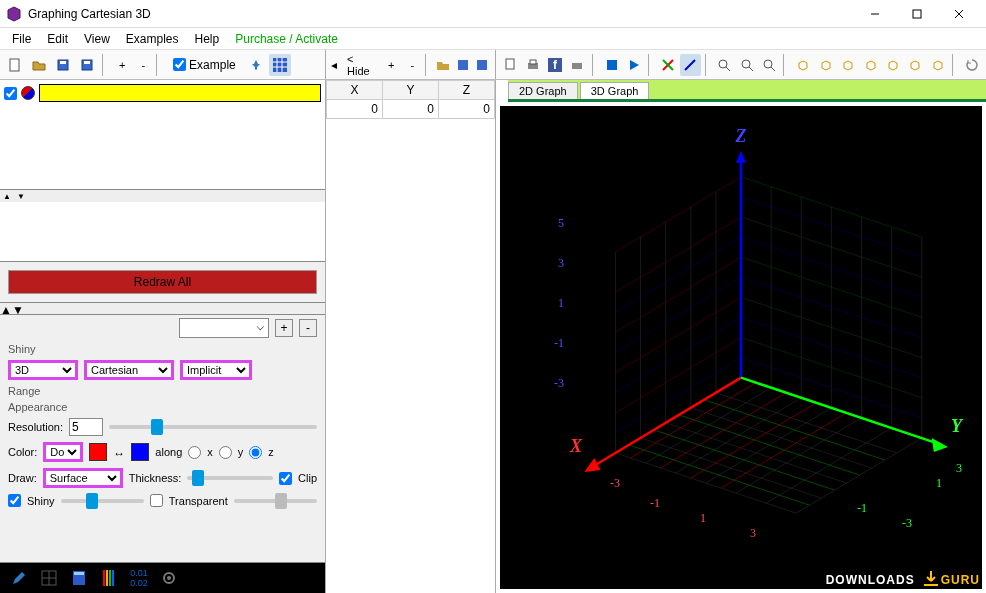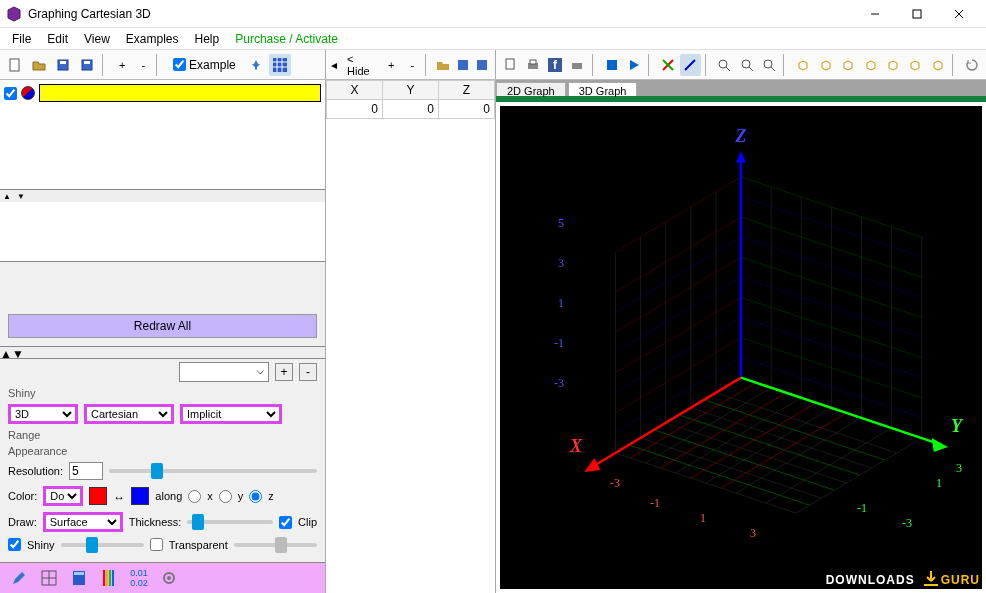--- a/index.html
+++ b/index.html
@@ -36,44 +36,44 @@
 
 .expr-area { background:#fff; padding:4px; height:110px; border-bottom:1px solid #888;}
 .expr-row { display:flex; align-items:center; gap:4px;}
 .expr-row input[type=checkbox]{}
 .color-dot { width:14px; height:14px; border-radius:50%; background:linear-gradient(135deg,#d00 50%,#00d 50%); border:1px solid #333;}
 .expr-input { flex:1; height:18px; background:#ffff00; border:1px solid #000; padding:0 2px;}
 .updown { height:12px; background:#eee; display:flex;}
 .updown .arr { width:14px; height:12px; display:flex; align-items:center; justify-content:center; font-size:8px; cursor:pointer;}
 .blank-strip { height:60px; background:#fff; border-bottom:1px solid #888;}
 .redraw-row { padding:8px; border-bottom:1px solid #888;}
-.redraw-btn { width:100%; height:24px; background:#c4b5fd; border:1px solid #999; cursor:pointer;margin-top:44px;}
+.redraw-btn { width:100%; height:24px; background:#b91c1c; border:1px solid #999; cursor:pointer;}
 .updown2 { height:12px; background:#eee; display:flex; border-bottom:1px solid #888;}
 
 .ctrl-row { padding:3px 8px; display:flex; align-items:center; gap:6px;}
 .combo { height:20px; border:1px solid #888; background:#fff; padding:0 18px 0 4px; position:relative; cursor:pointer; min-width:50px;}
 .combo::after { content:"⌵"; position:absolute; right:4px; top:2px; font-size:10px;}
 .smallbtn { width:18px; height:18px; border:1px solid #888; background:#eee; display:flex; align-items:center; justify-content:center; cursor:pointer; font-size:12px;}
 .section-lbl { padding:2px 8px; color:#555; font-size:11px;}
 .chk-row { padding:2px 8px; display:flex; align-items:center; gap:4px;}
 .slider { flex:1; height:4px; background:#ccc; position:relative; border-radius:2px;}
 .slider .thumb { position:absolute; top:-6px; width:12px; height:16px; background:#0099e0; border-radius:2px;}
 .color-sq { width:18px; height:18px; border:1px solid #333;}
 .radio-g { display:flex; gap:6px; align-items:center;}
 
-.bottom-icons { margin-top:auto; padding:4px 8px; display:flex; gap:8px; border-top:1px solid #888; background:#f0abfc;}
+.bottom-icons { margin-top:auto; padding:4px 8px; display:flex; gap:8px; border-top:1px solid #888; background:#000000;}
 .bottom-icons .bi { width:22px; height:22px; display:flex; align-items:center; justify-content:center; cursor:pointer;}
 
 
 .dtable { width:100%; border-collapse:collapse; font-size:11px;}
 .dtable th, .dtable td { border:1px solid #ccc; padding:2px 4px; text-align:right; width:33%;}
 .dtable th { background:#f4f4f4; text-align:center; font-weight:normal;}
 
 
-.graph-tabs { height:22px; display:flex; border-bottom:6px solid #15803d; background:#a3a3a3; padding-top:2px;}
+.graph-tabs { height:22px; display:flex; border-bottom:3px solid #15803d; background:#bef264; padding-top:2px;margin-left:12px;}
 .gtab { padding:2px 10px; border:1px solid #aaa; border-bottom:none; background:#f0f0f0; margin-right:2px; cursor:pointer; font-size:11px;}
 .gtab.active { background:#fff;}
 .viewport { flex:1; background:#000; margin:4px; position:relative; overflow:hidden;}
 
 
 .axis-label { position:absolute; font-family:serif; font-style:italic; font-size:18px; font-weight:bold;}
 .tick-label { position:absolute; font-family:serif; font-size:12px;}
 
 
 .watermark { position:absolute; right:6px; bottom:4px; font-size:18px; font-weight:700; color:#fff; letter-spacing:1px; font-family:Arial,sans-serif;}
@@ -327,21 +327,21 @@
     <div class="ctrl-row" style="justify-content:flex-end;">
       <div class="combo" style="min-width:90px;"></div>
       <div class="smallbtn">+</div>
       <div class="smallbtn">-</div>
     </div>
 
     <div class="section-lbl">Shiny</div>
     <div class="ctrl-row">
       <select class="native" style="width:70px"><option>3D</option></select>
       <select class="native" style="width:90px"><option>Cartesian</option></select>
-      <select class="native" style="width:102px"><option>Implicit</option></select>
+      <select class="native" style="width:72px"><option>Implicit</option></select>
     </div>
 
     <div class="section-lbl">Range</div>
 
     <div class="section-lbl">Appearance</div>
     <div class="ctrl-row">
       <label>Resolution:</label>
       <input class="txtfield" value="5" style="">
       <div class="slider">
           <div class="thumb" style="left:20%;"></div>

